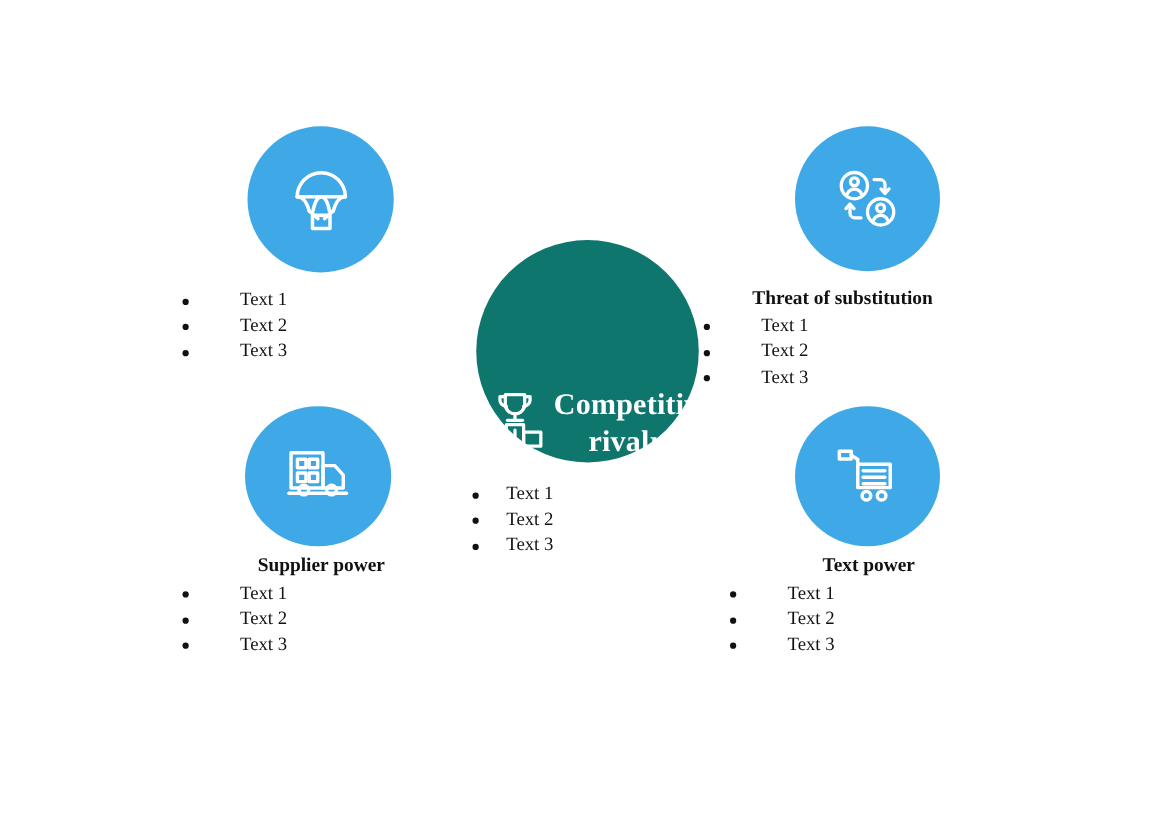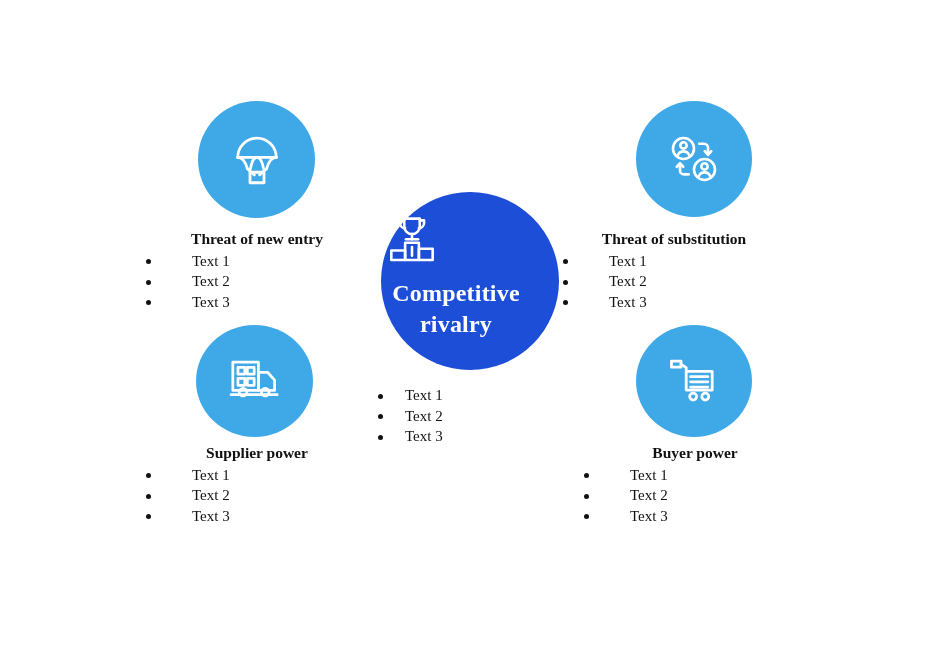--- a/index.html
+++ b/index.html
@@ -26,24 +26,24 @@
     background: #3FA9E8;
     display: flex;
     align-items: center;
     justify-content: center;
   }
   .force-circle svg { display: block; }
 
   .center-circle {
     position: absolute;
     border-radius: 50%;
-    background: #1d4ed8;
+    background: #0f766e;
     display: flex;
-    flex-direction: column;
-    align-items: flex-start;
+    flex-direction: row;
+    align-items: flex-end;
     justify-content: flex-start;
     box-sizing: border-box;
     padding-top: 22px;
   }
   .center-title {
     margin-top: 6px;
     color: #ffffff;
     font-weight: bold;
     font-size: 24px;
     line-height: 1.28;
@@ -106,21 +106,20 @@
         <path d="M32 29c4 0 6.5 7.5 7.5 13"></path>
         <path d="M54 29c-6 0 -9.5 7.5 -11 13"></path>
         <path d="M21 42l8 7"></path>
         <path d="M43 42l-8 7"></path>
         <rect x="24" y="46" width="16" height="12"></rect>
       </svg>
     </span>
   </div>
 
   <div class="force-block" style="left:132px; top:230px;">
-    <div class="force-heading">Threat of new entry</div>
     <ul class="bullets">
       <li>
         <span class="dot"></span>
         <span>Text 1</span>
       </li>
       <li>
         <span class="dot"></span>
         <span>Text 2</span>
       </li>
       <li>
@@ -244,21 +243,21 @@
         <path d="M28 25h20"></path>
         <path d="M28 31h20"></path>
         <path d="M28 37h20"></path>
         <circle cx="31" cy="48" r="4"></circle>
         <circle cx="45" cy="48" r="4"></circle>
       </svg>
     </span>
   </div>
 
   <div class="force-block" style="left:570px; top:444px;">
-    <div class="force-heading">Buyer power</div>
+    <div class="force-heading">Text power</div>
     <ul class="bullets">
       <li>
         <span class="dot"></span>
         <span>Text 1</span>
       </li>
       <li>
         <span class="dot"></span>
         <span>Text 2</span>
       </li>
       <li>

